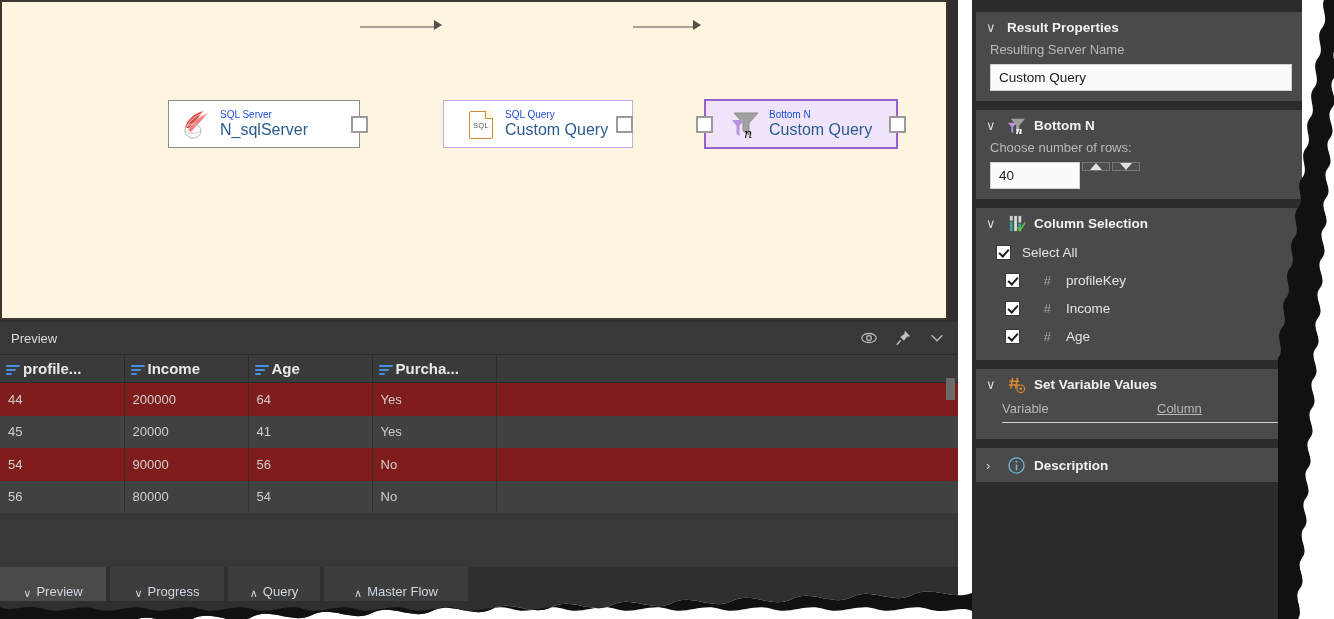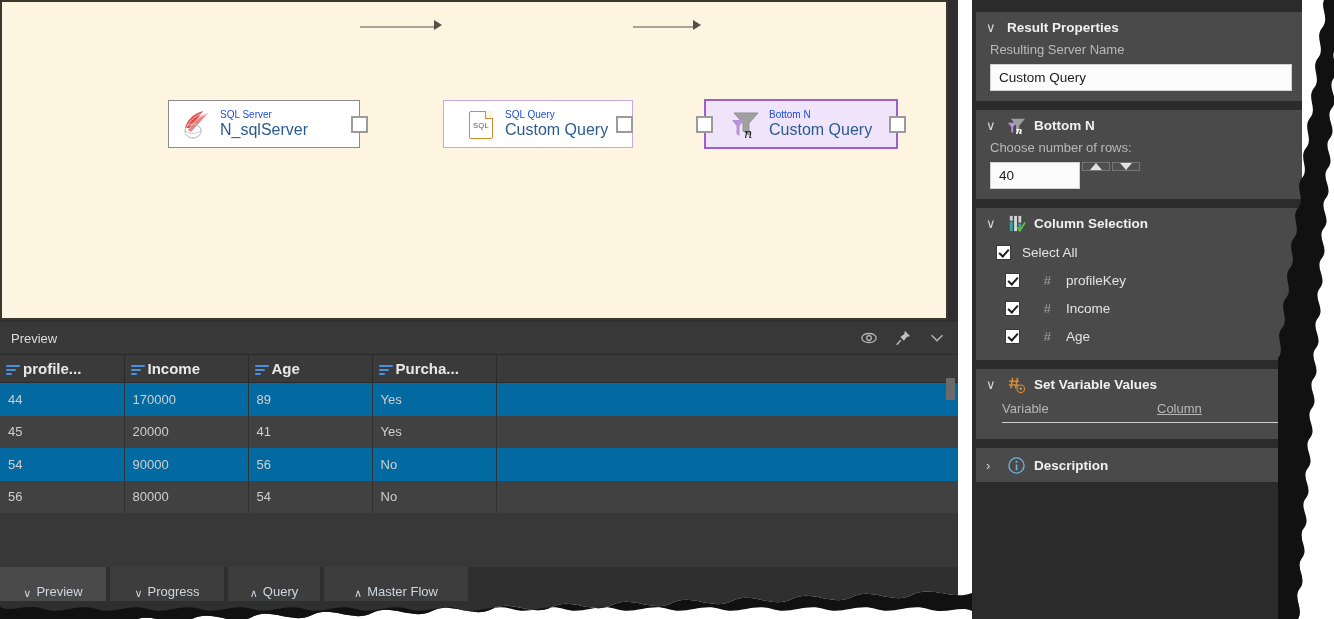--- a/index.html
+++ b/index.html
@@ -85,21 +85,21 @@
     white-space:nowrap;overflow:hidden;
   }
   table#grid th .colico{
     display:inline-block;width:14px;height:10px;vertical-align:-1px;margin-right:3px;position:relative;
   }
   table#grid th .colico i{position:absolute;left:0;height:2px;background:#4a90e2;display:block;border-radius:1px;}
   table#grid td{
     height:32.5px;padding:0 8px;color:#cfcfcf;font-size:13px;
     border-right:1px solid #313131;white-space:nowrap;overflow:hidden;
   }
-  tr.r-odd td{background:#0369a1;}
+  tr.r-odd td{background:#7f1d1d;}
   tr.r-even td{background:#414141;}
   #vscroll{
     position:absolute;right:3px;top:56px;width:9px;height:22px;background:#6a6a6a;border-radius:1px;
   }
 
   
   #tabbar{
     position:absolute;left:0;top:567px;width:958px;height:52px;background:#2f2f2f;
   }
   .tab{
@@ -273,22 +273,22 @@
             </th>
             <th>
               <span class="colico"><i style="top:0;width:14px"></i><i style="top:4px;width:10px"></i><i style="top:8px;width:6px"></i></span><span>Purcha...</span>
             </th>
             <th style="border-right:none"></th>
           </tr>
         </thead>
         <tbody>
           <tr class="r-odd">
             <td>44</td>
-            <td>170000</td>
-            <td>89</td>
+            <td>200000</td>
+            <td>64</td>
             <td>Yes</td>
             <td style="border-right:none"></td>
           </tr>
           <tr class="r-even">
             <td>45</td>
             <td>20000</td>
             <td>41</td>
             <td>Yes</td>
             <td style="border-right:none"></td>
           </tr>

